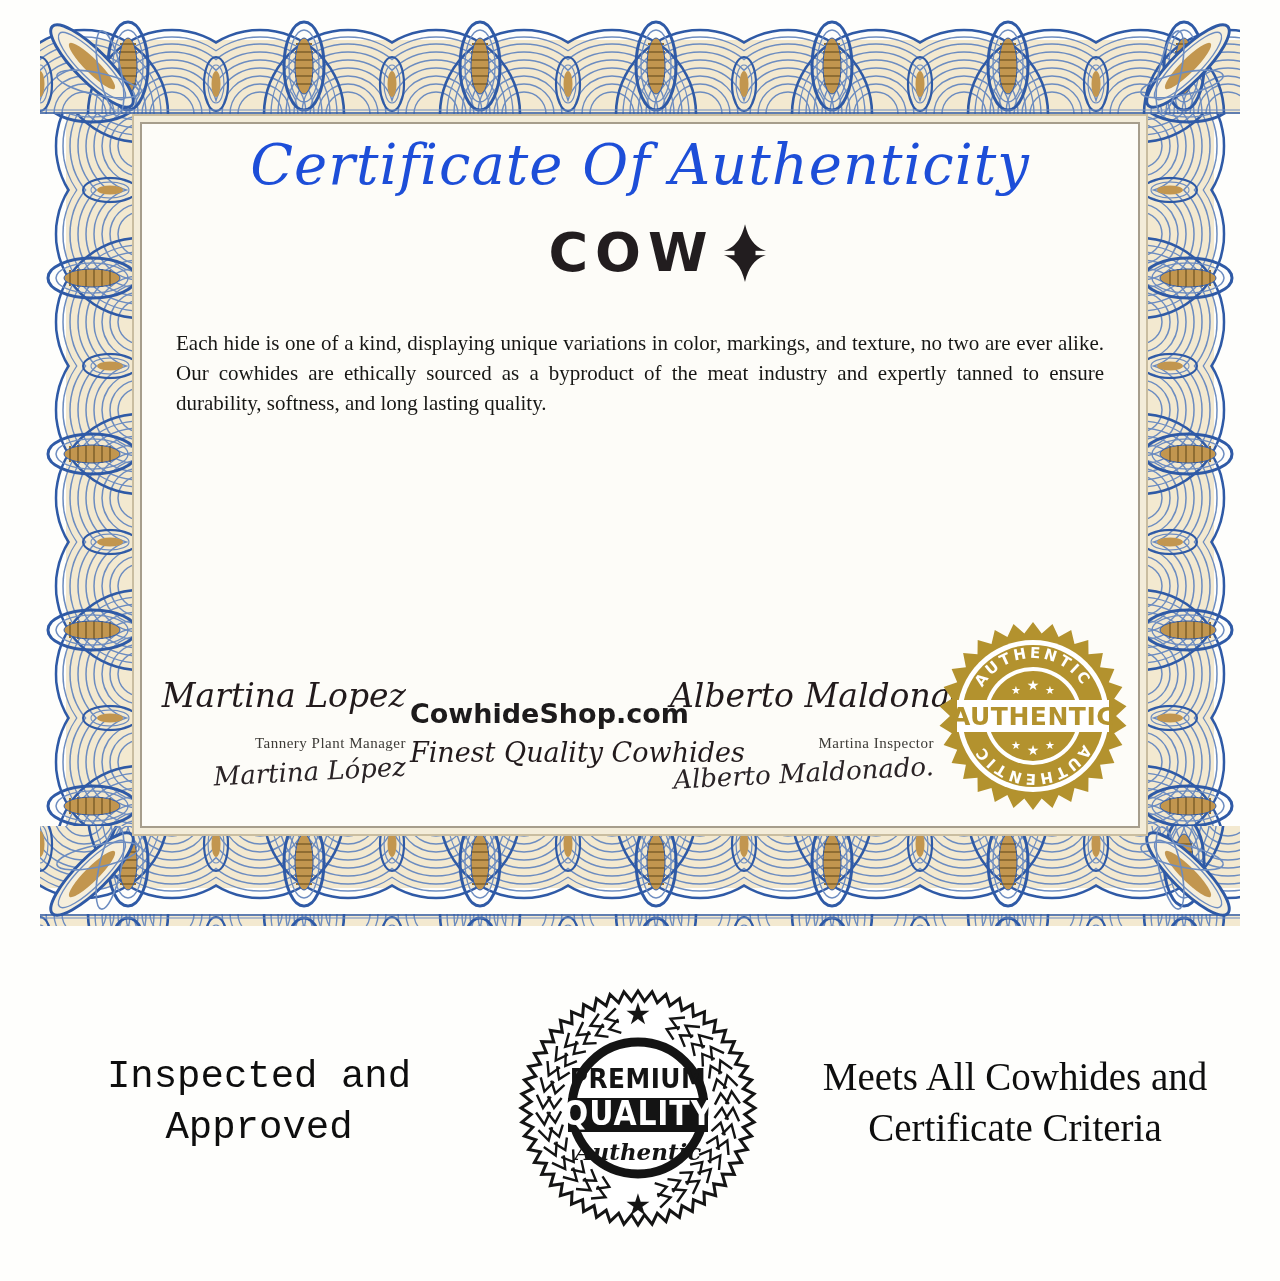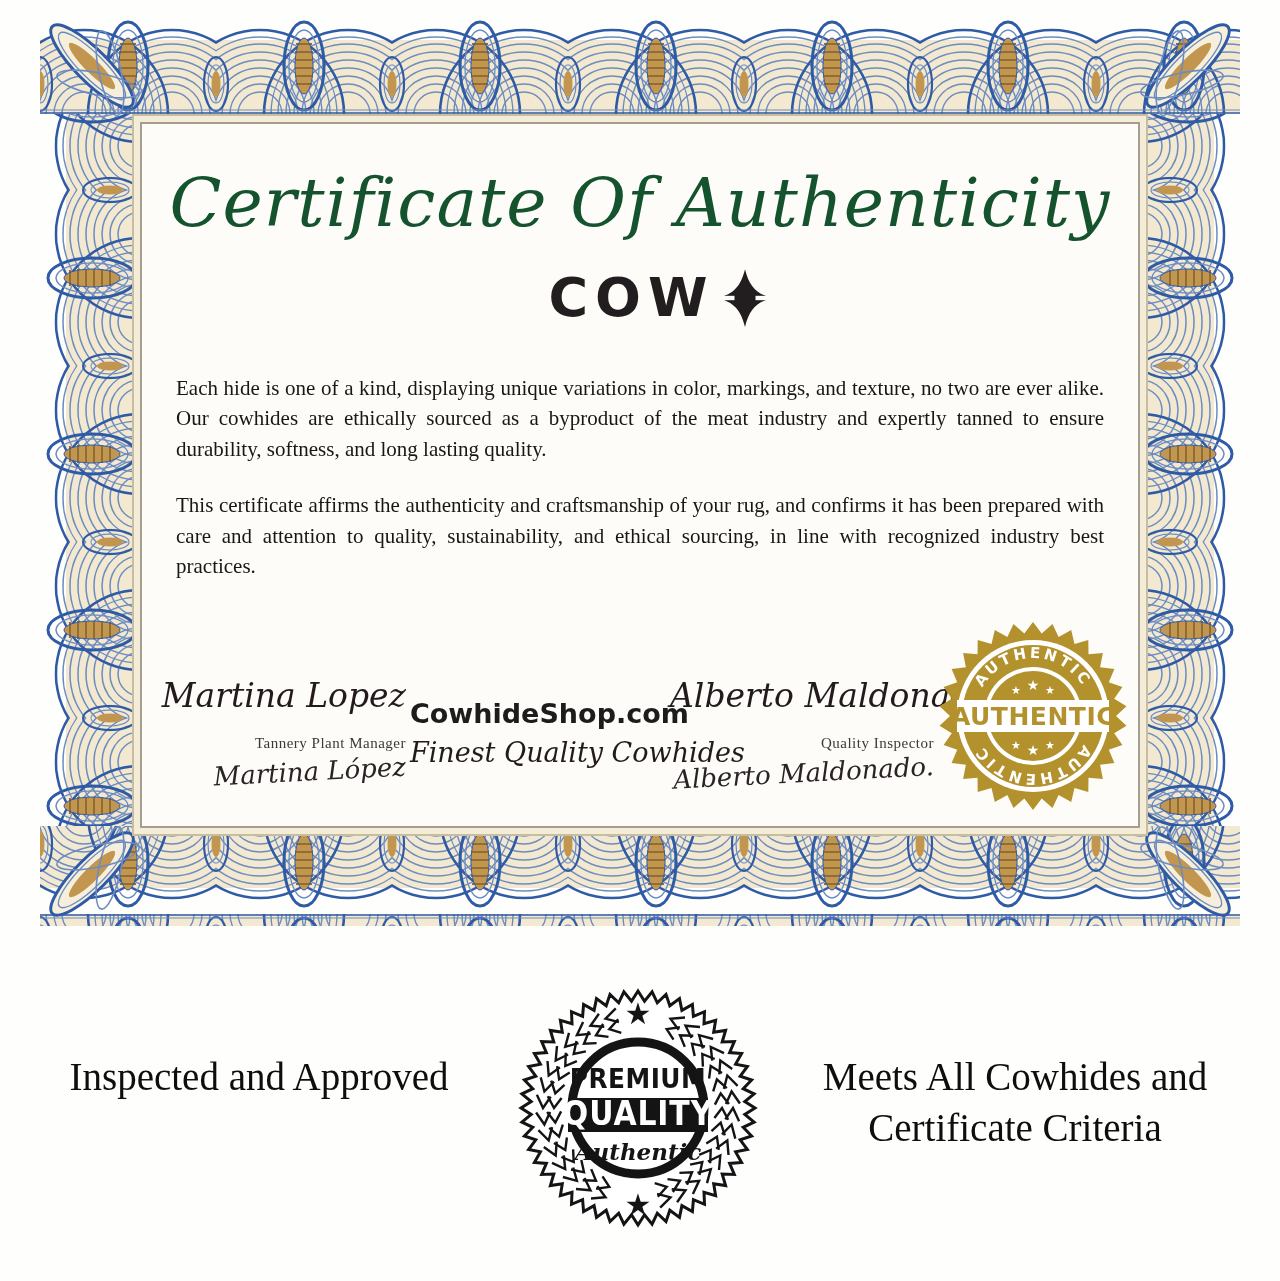--- a/index.html
+++ b/index.html
@@ -6,22 +6,22 @@
   .stage{position:relative;width:1280px;height:1281px;background:#fefefc;overflow:hidden;
          font-family:"Liberation Serif", serif;color:#1c1c1a;}
 
   
   .cert{position:absolute;left:40px;top:14px;width:1200px;height:912px;}
   .border-art{position:absolute;left:0;top:0;width:1200px;height:912px;}
   .panel{position:absolute;left:100px;top:108px;width:1000px;height:706px;box-sizing:border-box;
          background:#fdfcf8;border:2px solid #a69d8c;
          box-shadow:0 0 0 6px #f3ecd9, 0 0 0 8px #c9bda0;}
 
-  .title{margin-top:42px;text-align:center;font-family:"DejaVu Serif", serif;
-         font-style:italic;font-size:68px;line-height:1.1;color:#14532d;letter-spacing:1px;}
+  .title{margin-top:10px;text-align:center;font-family:"DejaVu Serif", serif;
+         font-style:italic;font-size:56px;line-height:1.1;color:#1d4ed8;letter-spacing:1px;}
   .logo-row{margin-top:24px;display:flex;justify-content:center;align-items:center;
             font-family:"DejaVu Sans", sans-serif;font-weight:bold;font-size:54px;
             letter-spacing:7px;color:#221d1f;padding-left:43px;}
   .logo-row svg{display:block;margin:0 2px;}
 
   .paras{margin:42px 34px 0 34px;}
   .paras p{margin:0 0 26px 0;font-size:21px;line-height:1.45;text-align:justify;color:#171715;}
 
   .sig-row{position:absolute;left:0;top:552px;width:100%;height:160px;}
   .sig{position:absolute;text-align:right;}
@@ -30,21 +30,21 @@
   .sig-hand{font-family:"DejaVu Serif", serif;font-style:italic;font-size:26px;color:#2a2326;
             margin-top:6px;transform:rotate(-3deg);white-space:nowrap;}
   .brand-site{font-family:"DejaVu Sans", sans-serif;font-weight:bold;font-size:27px;color:#1d1b1c;}
   .brand-tag{font-family:"DejaVu Serif", serif;font-style:italic;font-size:27px;color:#221a1c;margin-top:8px;white-space:nowrap;}
 
   .gold-seal{position:absolute;left:795px;top:-56px;}
 
   
   .f-text{position:absolute;width:470px;text-align:center;font-family:"Liberation Serif", serif;
           font-size:39px;line-height:1.30;color:#0e0e0e;}
-  .f-left{left:24px;top:1052px;}
+  .f-left{left:24px;top:1052px;font-family:Liberation Mono, monospace;}
   .f-right{left:780px;top:1052px;}
   .badge{position:absolute;left:518px;top:988px;}
 </style>
 </head>
 <body>
 
 <div class="stage">
 
   <div class="cert">
 
@@ -141,39 +141,38 @@
         <span>COW</span>
         <svg width="56" height="66" viewBox="-32 -36 64 72">
           <path d="M0,-33 C5,-13 13,-5 31,0 C13,5 5,13 0,33 C-5,13 -13,5 -31,0 C-13,-5 -5,-13 0,-33 Z" fill="#221d1f"></path>
           <rect x="-33" y="-2.5" width="21" height="5" fill="#fdfcf8"></rect>
           <rect x="12" y="-2.5" width="21" height="5" fill="#fdfcf8"></rect>
         </svg>
       </div>
 
       <div class="paras">
         <p>Each hide is one of a kind, displaying unique variations in color, markings, and texture, no two are ever alike. Our cowhides are ethically sourced as a byproduct of the meat industry and expertly tanned to ensure durability, softness, and long lasting quality.</p>
-        <p>This certificate affirms the authenticity and craftsmanship of your rug, and confirms it has been prepared with care and attention to quality, sustainability, and ethical sourcing, in line with recognized industry best practices.</p>
       </div>
 
       <div class="sig-row">
 
         <div class="sig" style="left:14px;width:250px;">
           <div class="sig-name">Martina Lopez</div>
           <div class="sig-role">Tannery Plant Manager</div>
           <div class="sig-hand">Martina López</div>
         </div>
 
         <div class="sig" style="left:268px;width:246px;padding-top:22px;">
           <div class="brand-site">CowhideShop.com</div>
           <div class="brand-tag">Finest Quality Cowhides</div>
         </div>
 
         <div class="sig" style="left:528px;width:264px;">
           <div class="sig-name">Alberto Maldonado</div>
-          <div class="sig-role">Quality Inspector</div>
+          <div class="sig-role">Martina Inspector</div>
           <div class="sig-hand">Alberto Maldonado.</div>
         </div>
 
         <svg class="gold-seal" width="192" height="192" viewBox="-96 -96 192 192">
           <polygon id="gold-burst" points="0.0,-94.0 8.7,-82.5 19.5,-91.9 25.6,-78.9 38.2,-85.9 41.5,-71.9 55.3,-76.0 55.5,-61.7 69.9,-62.9 67.1,-48.8 81.4,-47.0 75.8,-33.8 89.4,-29.0 81.2,-17.3 93.5,-9.8 83.0,-0.0 93.5,9.8 81.2,17.3 89.4,29.0 75.8,33.8 81.4,47.0 67.1,48.8 69.9,62.9 55.5,61.7 55.3,76.0 41.5,71.9 38.2,85.9 25.6,78.9 19.5,91.9 8.7,82.5 0.0,94.0 -8.7,82.5 -19.5,91.9 -25.6,78.9 -38.2,85.9 -41.5,71.9 -55.3,76.0 -55.5,61.7 -69.9,62.9 -67.1,48.8 -81.4,47.0 -75.8,33.8 -89.4,29.0 -81.2,17.3 -93.5,9.8 -83.0,0.0 -93.5,-9.8 -81.2,-17.3 -89.4,-29.0 -75.8,-33.8 -81.4,-47.0 -67.1,-48.8 -69.9,-62.9 -55.5,-61.7 -55.3,-76.0 -41.5,-71.9 -38.2,-85.9 -25.6,-78.9 -19.5,-91.9 -8.7,-82.5" fill="#B3922E"></polygon>
           <circle r="76" fill="#ffffff"></circle>
           <circle r="71" fill="#B3922E"></circle>
           <defs>
             <path id="arcTopG" d="M -58,0 A 58,58 0 0 1 58,0"></path>
             <path id="arcBotG" d="M 58,0 A 58,58 0 0 1 -58,0"></path>

